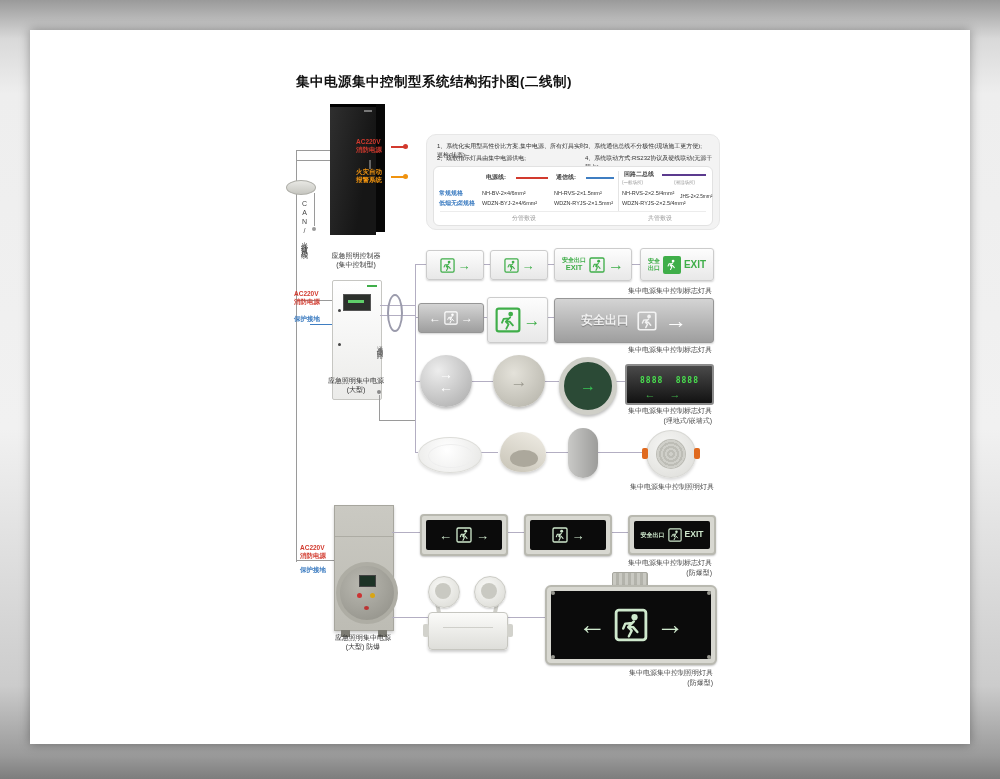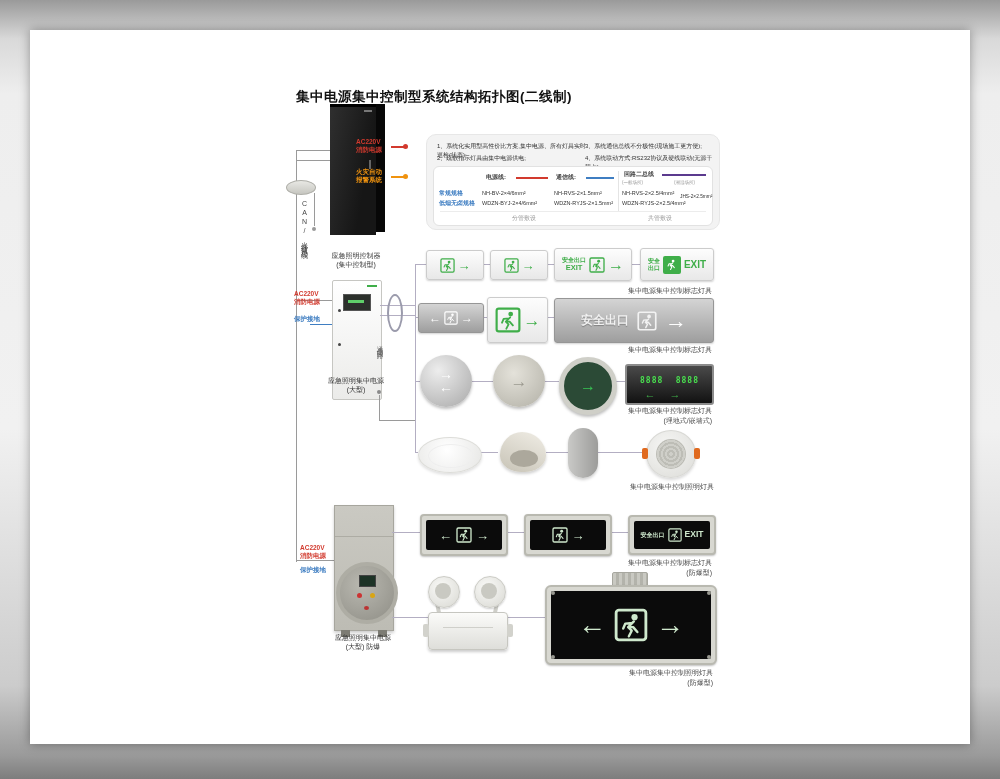--- a/index.html
+++ b/index.html
@@ -45,21 +45,21 @@
   .disc{position:absolute;border-radius:50%;display:flex;align-items:center;justify-content:center;flex-direction:column;}
   .cab-caption{position:absolute;text-align:center;}
   .ledtext{font-family:"DejaVu Sans Mono",monospace;color:#49e24f;font-size:8px;letter-spacing:1px;font-weight:bold;line-height:1.1;}
   .ledarrows{color:#3fae49;font-size:11px;font-weight:bold;letter-spacing:14px;line-height:1;}
 </style>
 </head>
 <body>
 
 <div class="abs sheet"></div>
 
-<div class="abs title" style="left:296px;top:88px;">集中电源集中控制型系统结构拓扑图(二线制)</div>
+<div class="abs title" style="left:296px;top:73px;">集中电源集中控制型系统结构拓扑图(二线制)</div>
 
 <div class="vline busline" style="left:296px;top:150px;height:412px;"></div>
 <div class="hline busline" style="left:296px;top:150px;width:36px;"></div>
 <div class="hline busline" style="left:296px;top:160px;width:36px;"></div>
 <div class="hline busline" style="left:296px;top:300px;width:36px;"></div>
 <div class="hline busline" style="left:296px;top:560px;width:38px;"></div>
 <div class="abs vtext" style="left:299px;top:200px;height:100px;">CAN/光纤通讯总线</div>
 
 <div class="abs" style="left:286px;top:180px;width:28px;height:13px;border-radius:50%;background:linear-gradient(180deg,#e8e8e4,#c6c6c0);border:1px solid #aeaea8;"></div>
 <div class="vline busline" style="left:314px;top:193px;height:33px;"></div>

